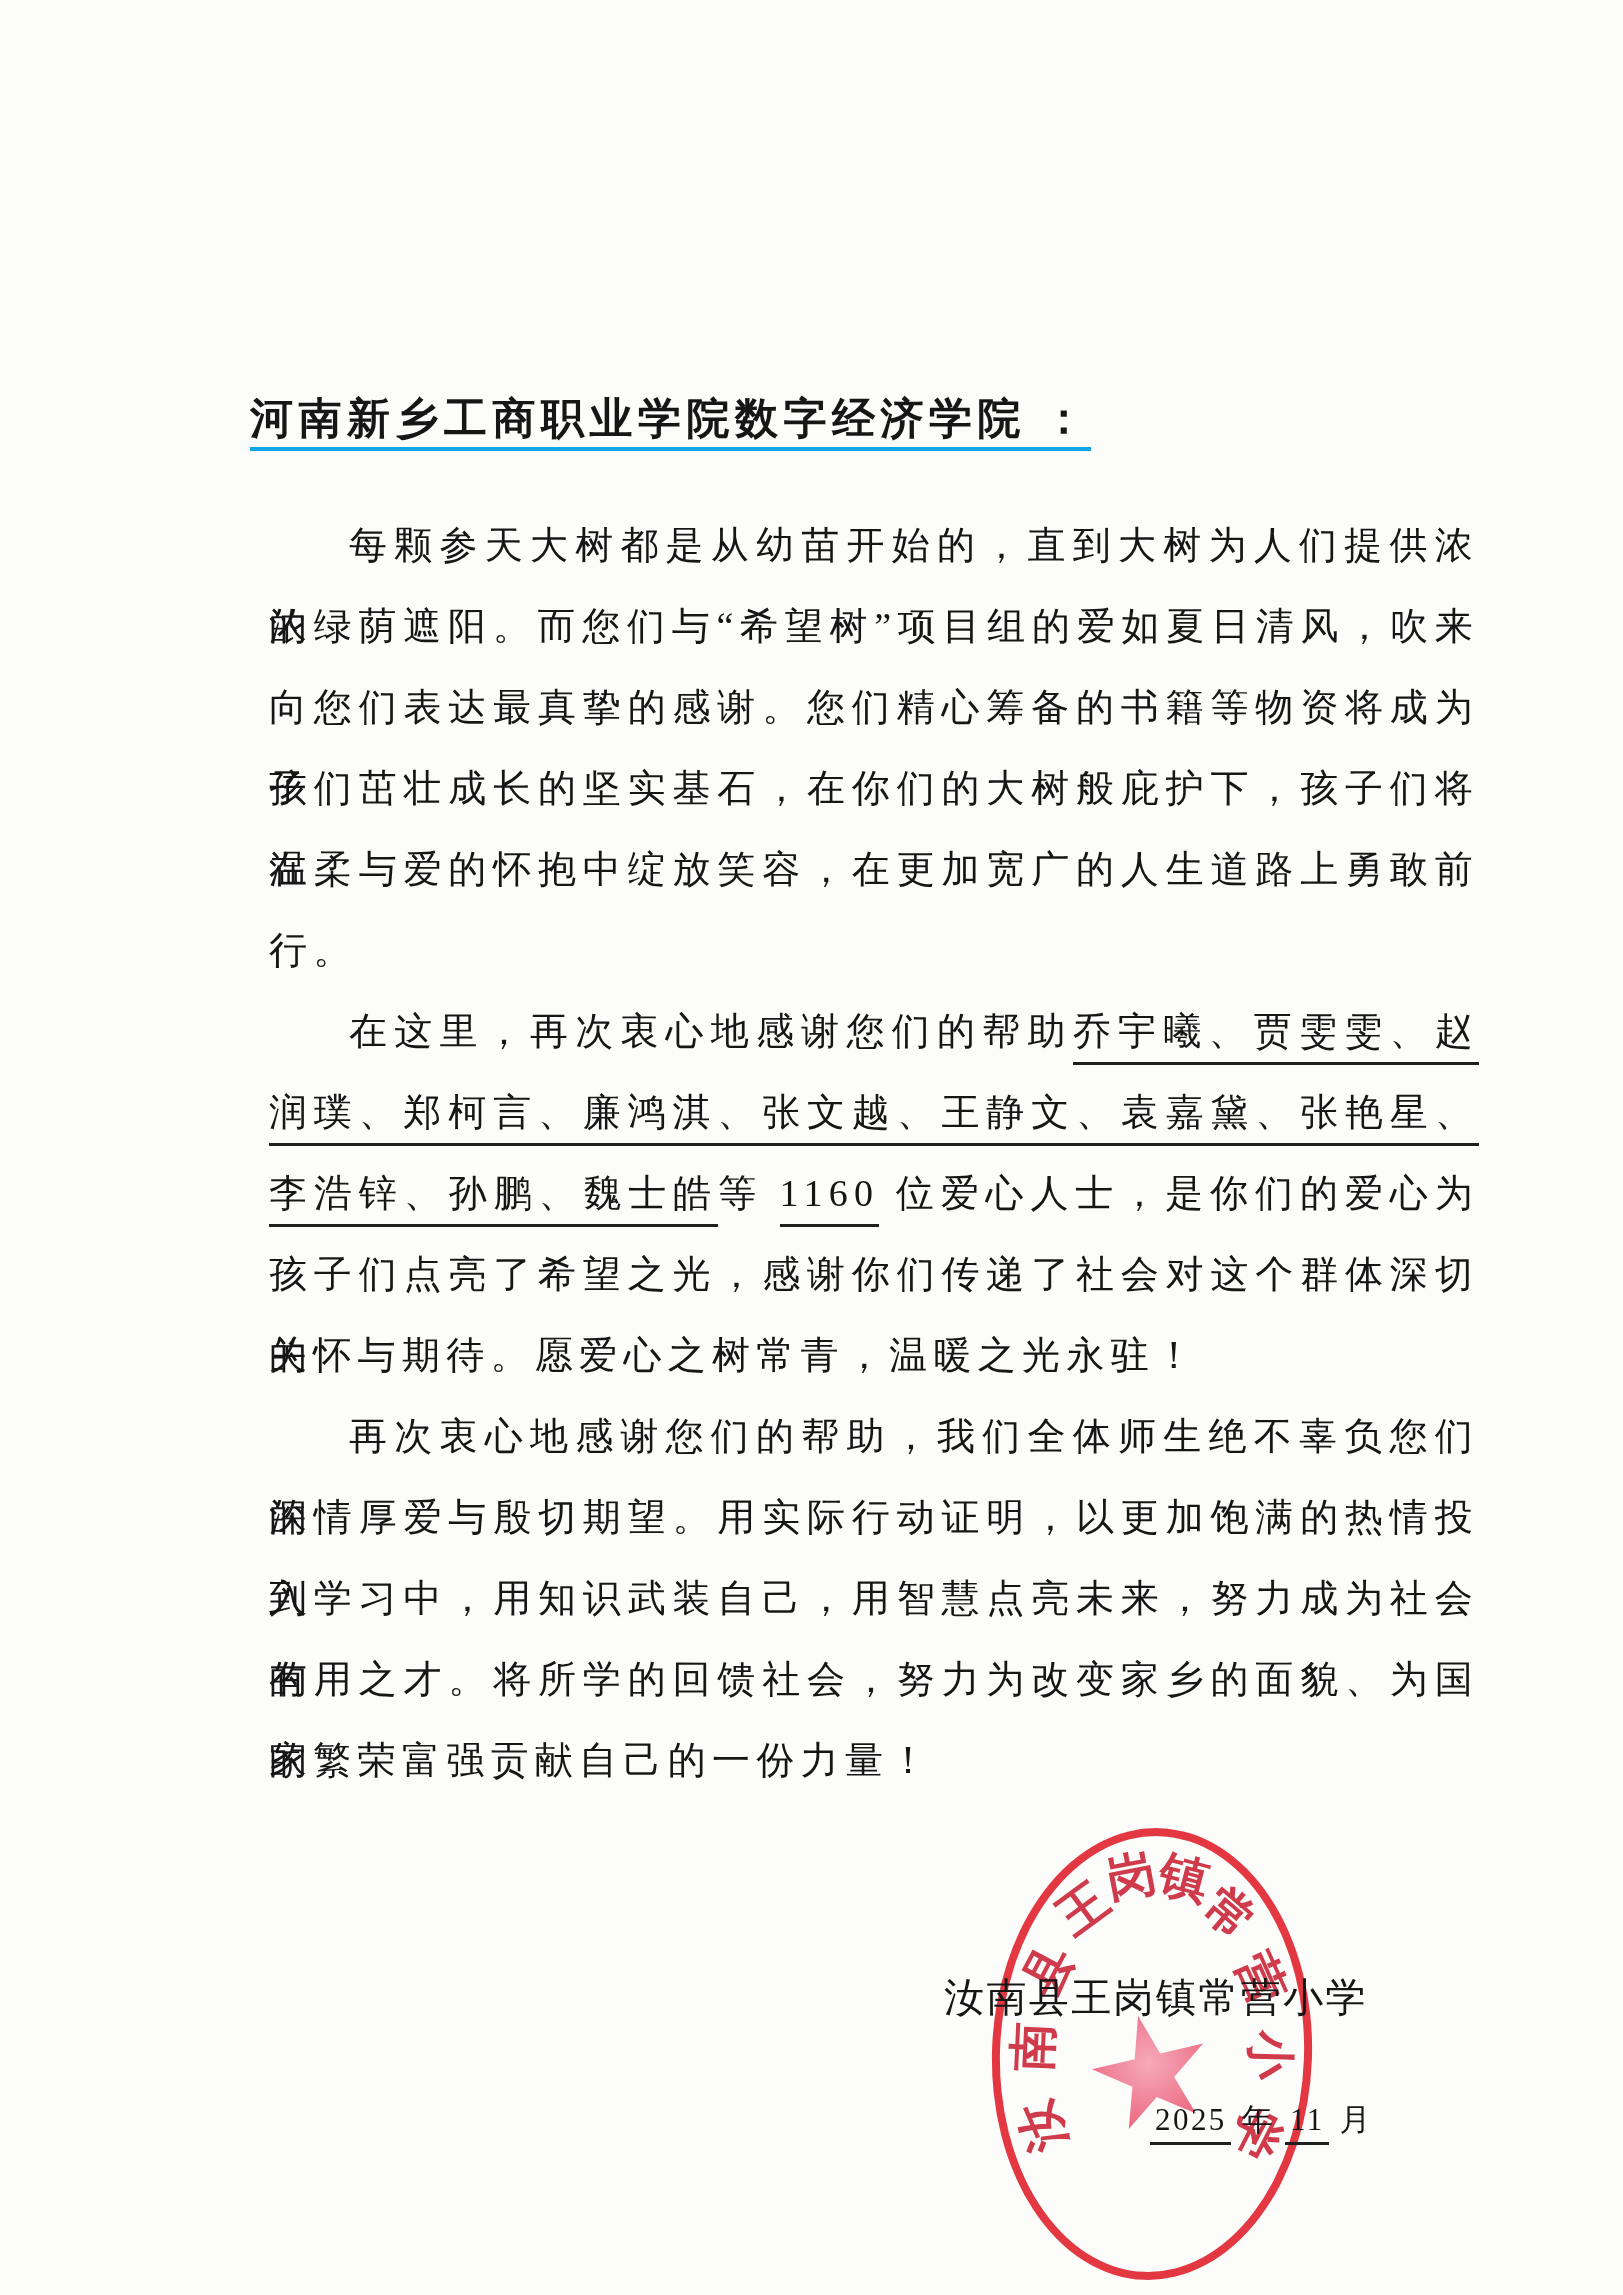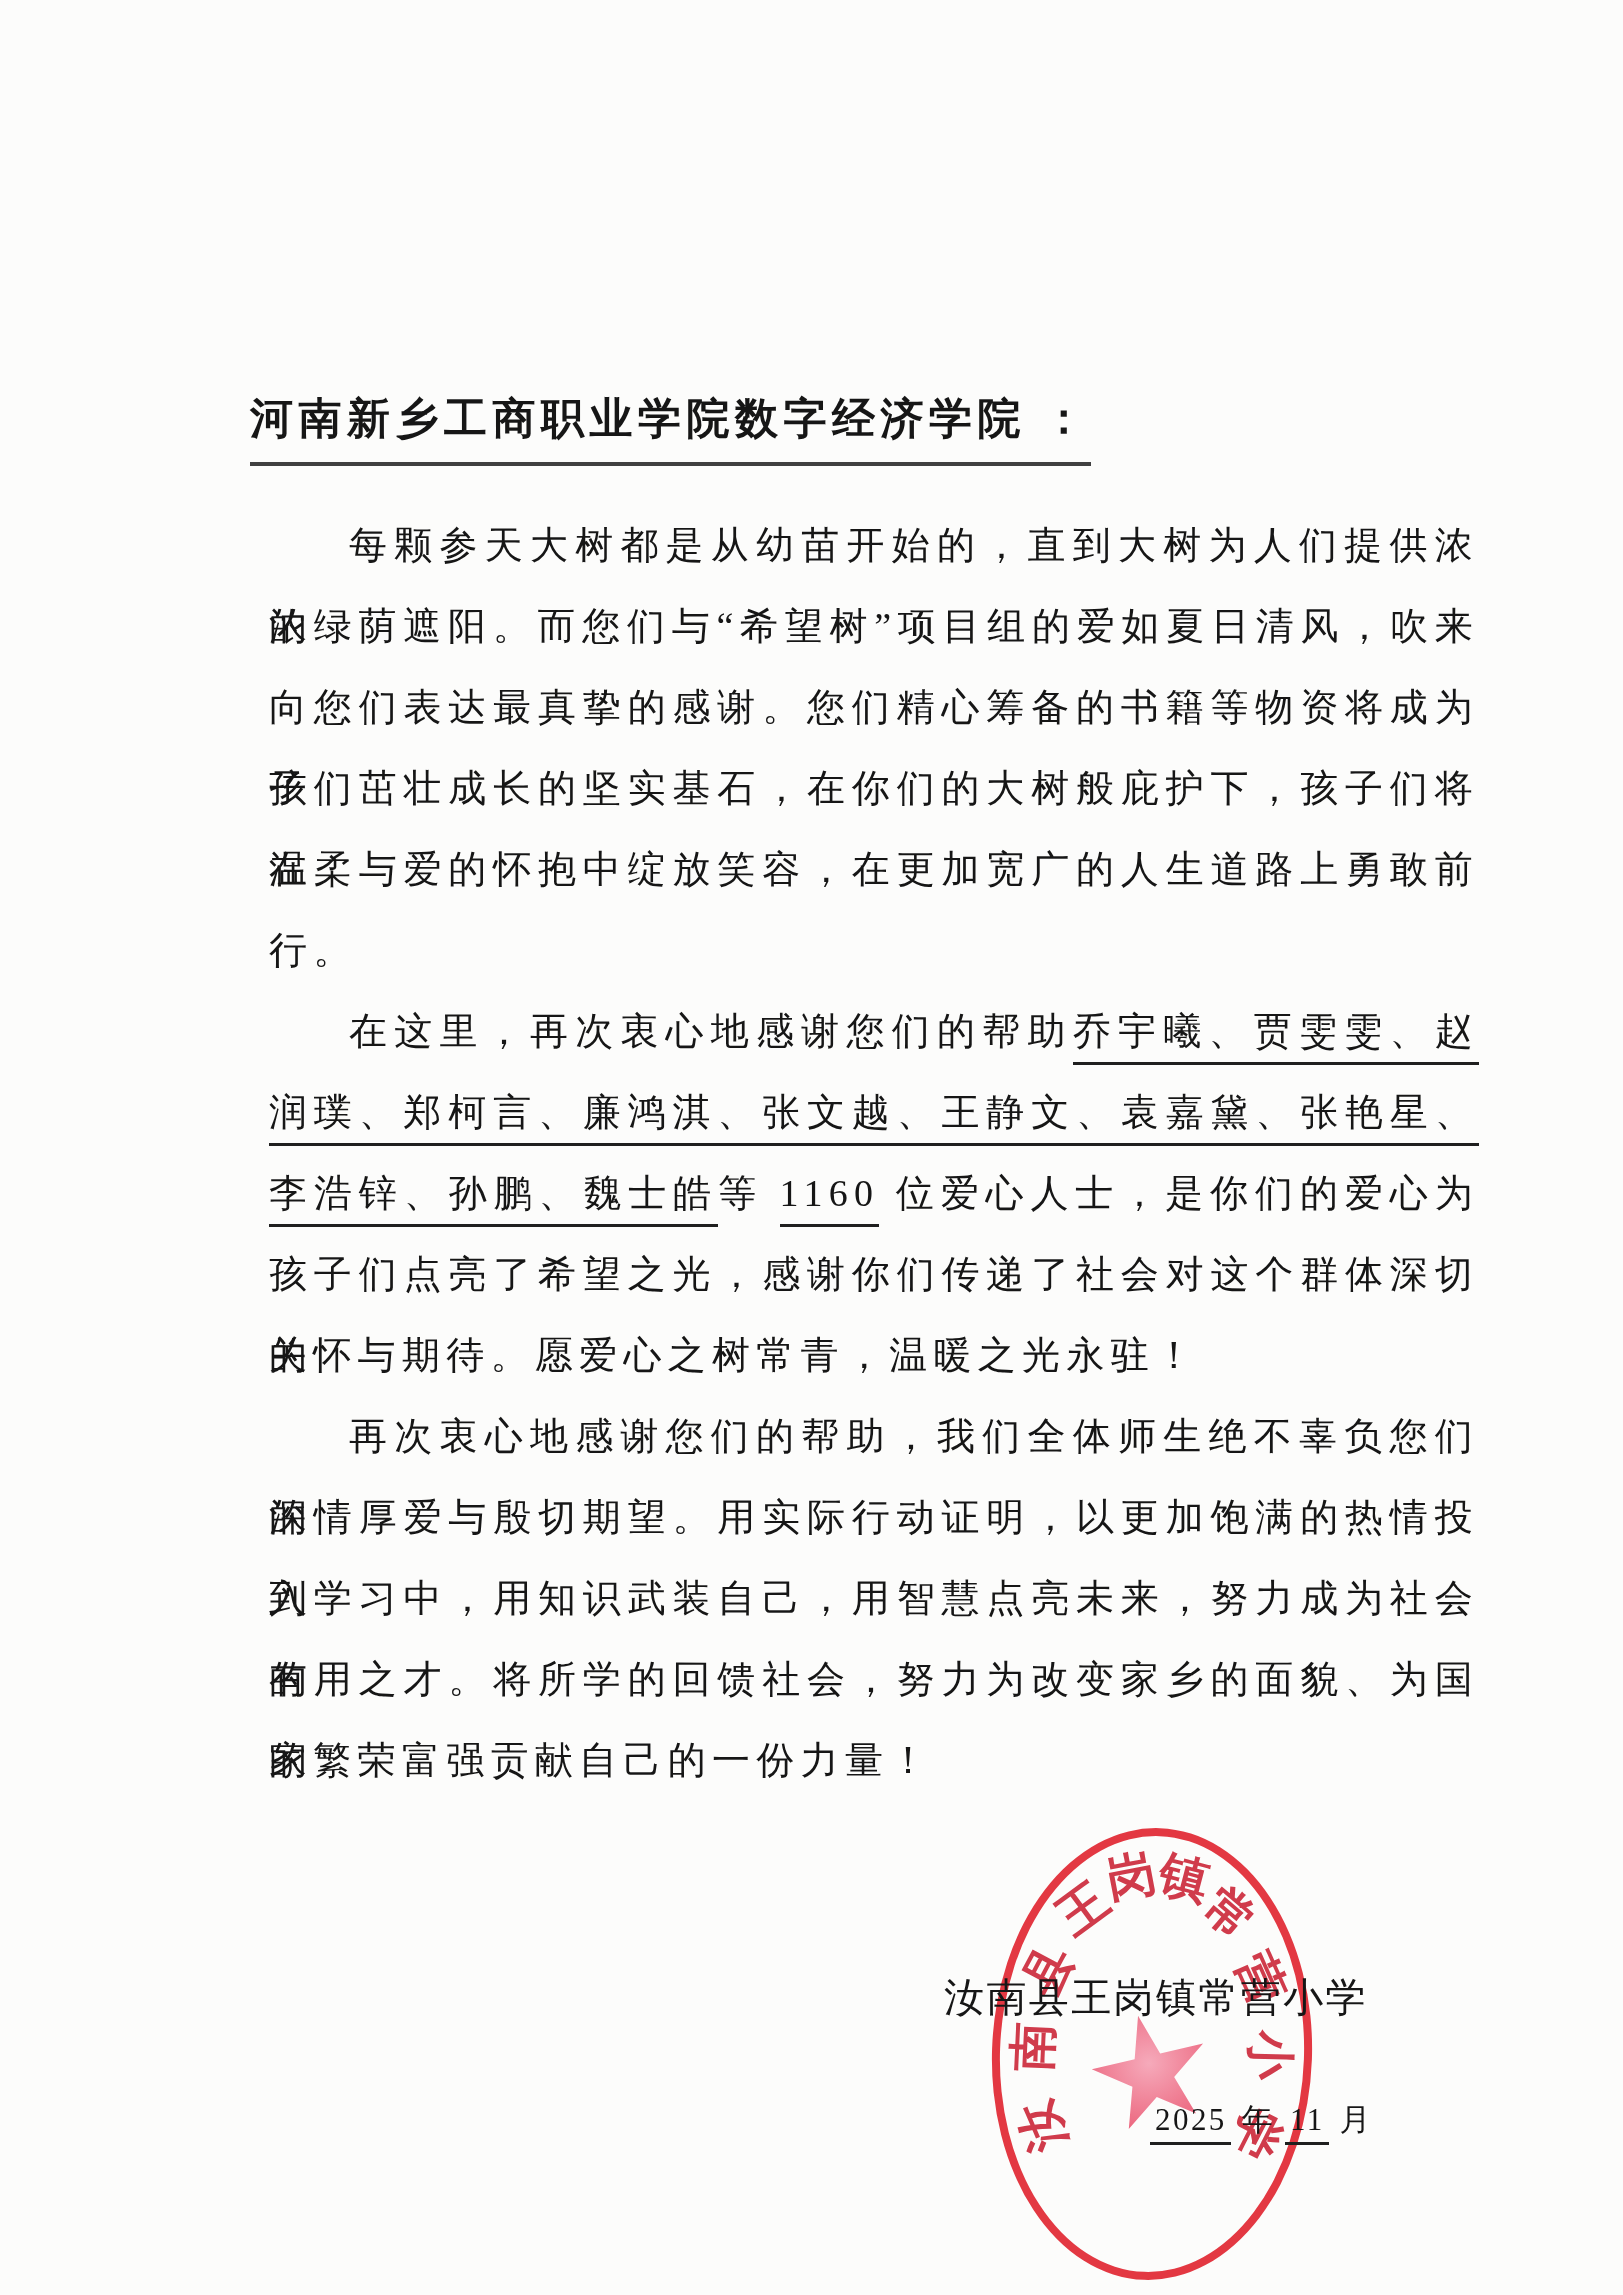--- a/index.html
+++ b/index.html
@@ -21,22 +21,22 @@
     font-weight: 900;
     letter-spacing: 8px;
     line-height: 1.2;
   }
   .salutation {
     position: absolute;
     left: 250px; top: 395px;
     font-size: 43px;
     font-weight: bold;
     letter-spacing: 5.5px;
-    border-bottom: 4px solid #404040;
-    padding-bottom: 20px;
+    border-bottom: 4px solid #0ea5e9;
+    padding-bottom: 5px;
     line-height: 1.1;
   }
   .body-block {
     position: absolute;
     left: 269px; top: 505px;
     width: 1210px;
   }
   .line {
     font-size: 38px;
     line-height: 81px;

